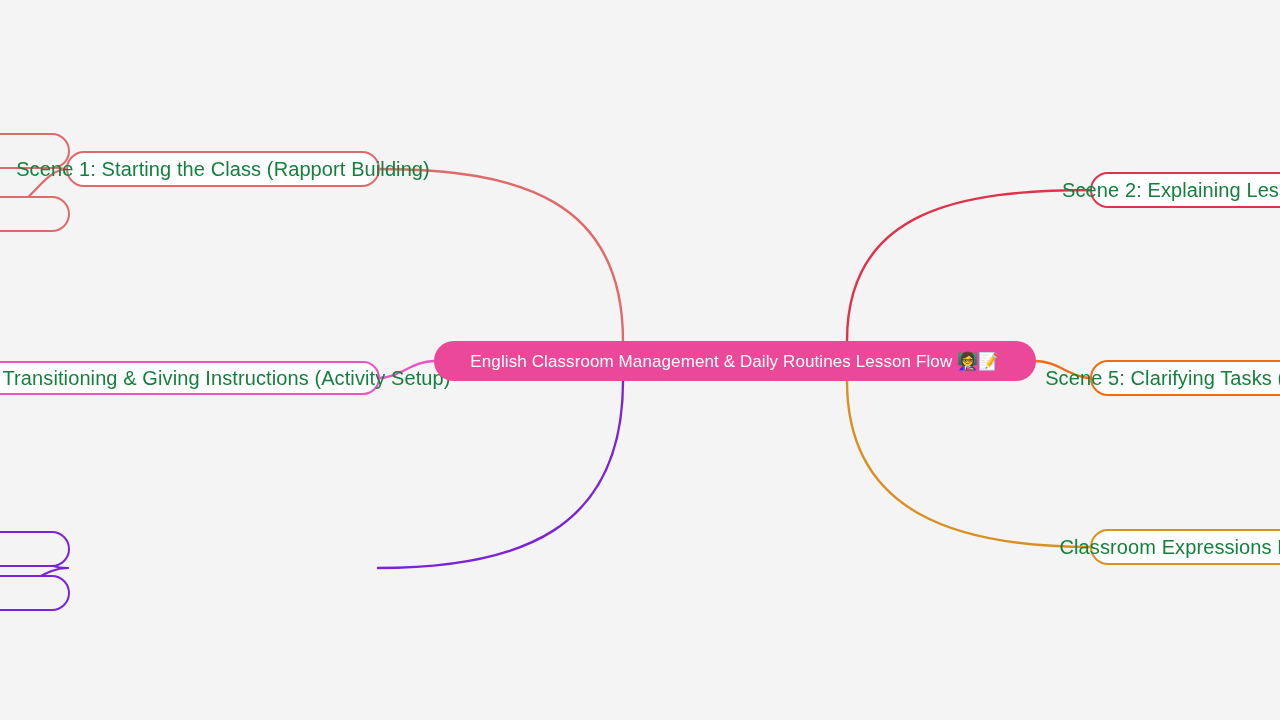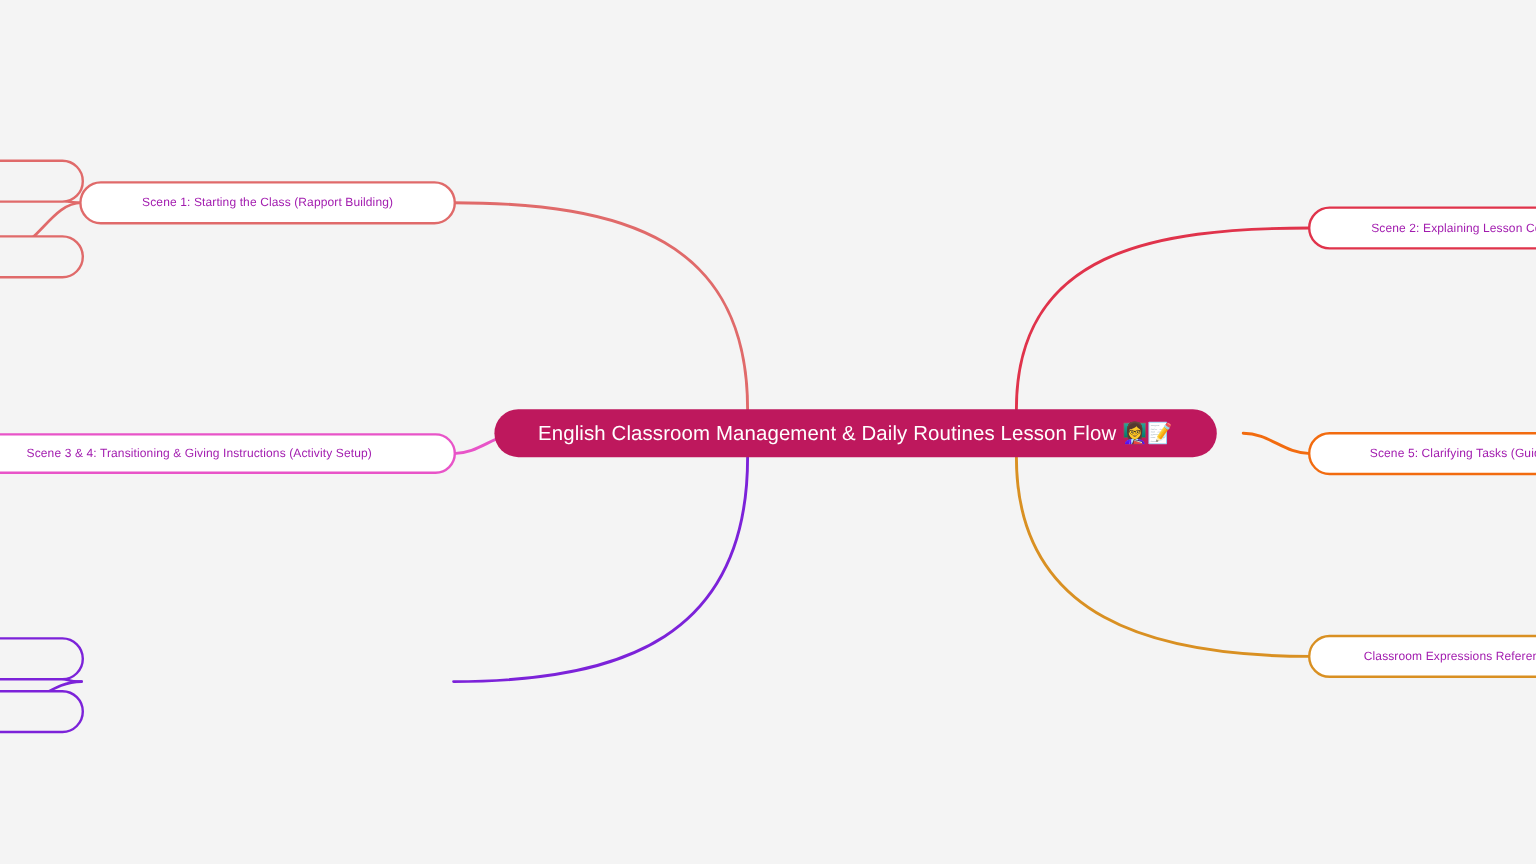--- a/index.html
+++ b/index.html
@@ -27,22 +27,22 @@
     position: absolute;
     box-sizing: border-box;
     background: #ffffff;
     border-style: solid;
     border-width: 2px;
     border-radius: 20px;
     display: flex;
     align-items: center;
     justify-content: center;
     white-space: nowrap;
-    color: #a21caf;
-    font-size: 10px;
+    color: #15803d;
+    font-size: 20px;
     letter-spacing: 0.1px;
     z-index: 3;
     text-align: center;
   }
   .node-label {
     padding: 0 18px;
   }
   .child-node {
     position: absolute;
     box-sizing: border-box;
@@ -57,25 +57,25 @@
     font-size: 13.5px;
     z-index: 2;
   }
   .child-label {
     padding: 0 14px;
     width: 100%;
     text-align: left;
   }
   #root-node {
     position: absolute;
-    left: 412px;
+    left: 434px;
     top: 341px;
     width: 602px;
     height: 40px;
-    background: #be185d;
+    background: #ec4899;
     border-radius: 20px;
     display: flex;
     align-items: center;
     justify-content: center;
     z-index: 5;
   }
   #root-label {
     color: #ffffff;
     font-size: 17px;
     white-space: nowrap;

